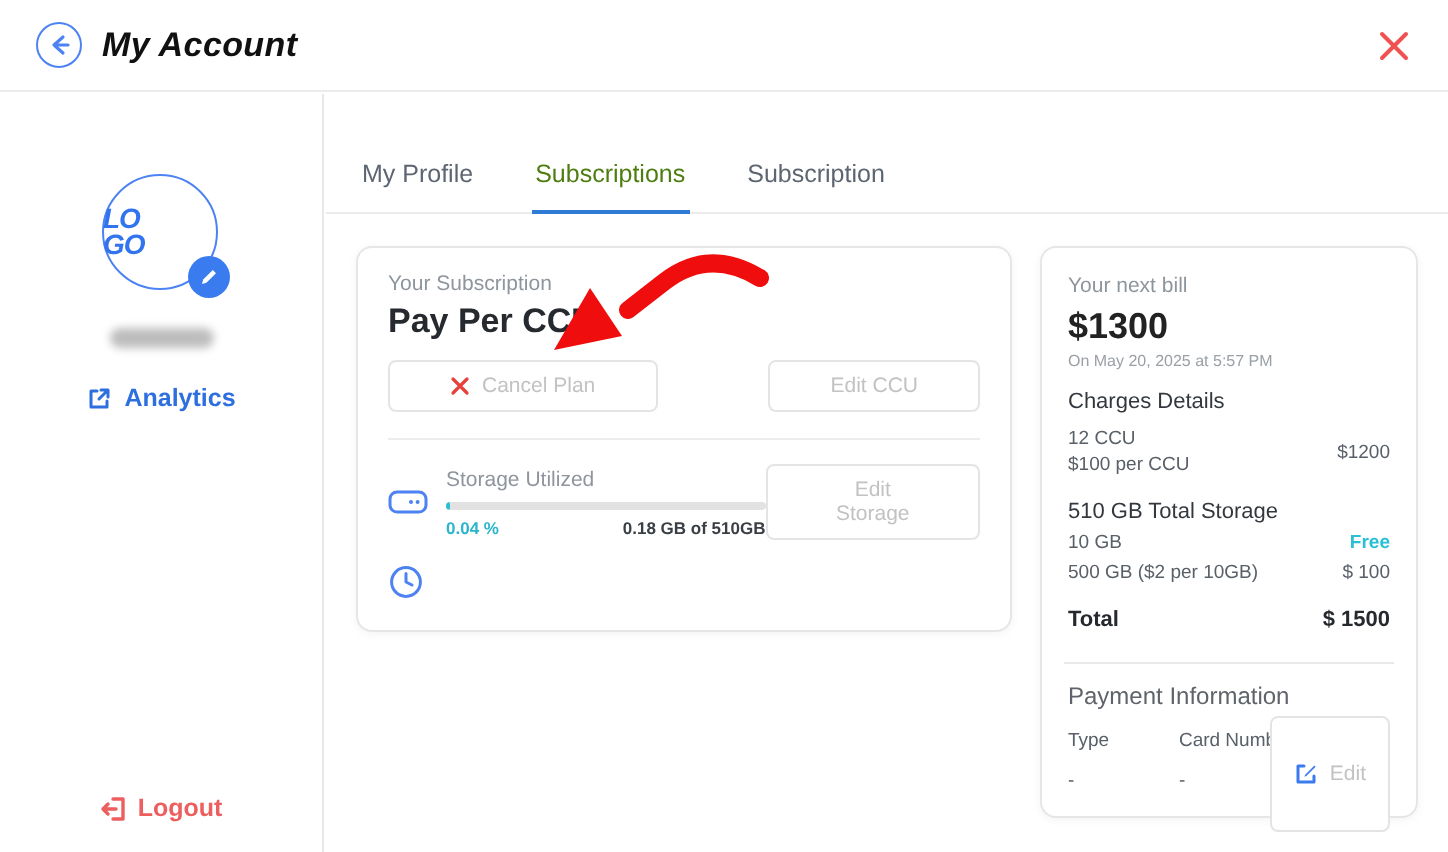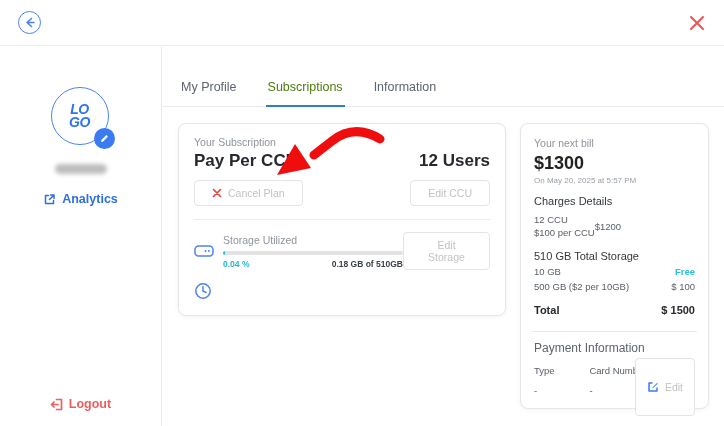--- a/index.html
+++ b/index.html
@@ -31,21 +31,21 @@
 
   
   .sidebar {
     position: absolute; top: 47px; left: 0; width: 162px; bottom: 0;
     border-right: 1px solid #e8e8e8;
   }
   .avatar-wrap { position: absolute; top: 40px; left: 50%; transform: translateX(-50%); width: 60px; height: 60px; }
   .avatar {
     width: 58px; height: 58px; border-radius: 50%;
     border: 1.5px solid #4d82f2; background: #fff;
-    display: flex; flex-direction: column; align-items: center; justify-content: center;
+    display: flex; flex-direction: column; align-items: flex-start; justify-content: center;
   }
   .avatar .logo-line {
     color: #3273ee; font-weight: bold; font-style: italic;
     font-size: 14px; line-height: 13px; letter-spacing: -0.5px;
   }
   .avatar-edit-badge {
     position: absolute; right: -4px; bottom: -2px;
     width: 21px; height: 21px; border-radius: 50%;
     background: #3b7bf0; display: flex; align-items: center; justify-content: center;
     cursor: pointer;
@@ -88,21 +88,21 @@
   .bill-card { width: 194px; min-height: 253px; padding: 13px 13px 10px; position: relative; }
 
   
   .muted { color: #8f959d; font-size: 10.5px; }
   .sub-head { display: flex; justify-content: space-between; align-items: flex-end; }
   .plan-name, .users-count { font-size: 17px; font-weight: bold; color: #26292e; margin-top: 3px; }
   .btn-row { display: flex; justify-content: space-between; margin-top: 9px; }
   .ghost-btn {
     display: inline-flex; align-items: center; gap: 6px;
     border: 1px solid #e4e4e4; border-radius: 4px; background: #fff;
-    padding: 6px 17px; font-size: 10.5px; color: #c2c2c2; cursor: pointer;
+    padding: 6px 30px; font-size: 10.5px; color: #c2c2c2; cursor: pointer;
     font-family: "Liberation Sans", sans-serif;
   }
   .card-divider { border: none; border-top: 1px solid #ededed; margin: 13px 0 12px; }
   .storage-row { display: flex; align-items: center; }
   .storage-mid { width: 204px; margin-left: 9px; }
   .progress-track {
     width: 100%; height: 4px; background: #e2e2e2; border-radius: 2px;
     margin-top: 5px; overflow: hidden; position: relative;
   }
   .progress-fill { height: 100%; background: #29bfd4; border-radius: 2px; }
@@ -113,21 +113,21 @@
   .minutes-row { display: flex; align-items: center; margin-top: 12px; }
   .minutes-text { margin-left: 9px; }
   .minutes-label { font-size: 10.5px; color: #555a60; }
   .minutes-value { font-size: 10px; color: #595e64; margin-top: 2px; }
 
   
   .bill-amount { font-size: 18px; font-weight: bold; color: #222; margin-top: 4px; }
   .bill-date { font-size: 8px; color: #9aa0a6; margin-top: 2px; }
   .section-title { font-size: 11px; font-weight: normal; color: #33383e; }
   .charges-title { margin-top: 10px; }
-  .charge-row { display: flex; justify-content: flex-start; align-items: center; margin-top: 6px; }
+  .charge-row { display: flex; justify-content: space-between; align-items: center; margin-top: 6px; }
   .charge-lines .line { font-size: 9.5px; color: #5a6068; line-height: 13px; }
   .charge-amt { font-size: 9.5px; color: #5a6068; }
   .mini-row { display: flex; justify-content: space-between; margin-top: 4px; }
   .mini-row .lbl { font-size: 9.5px; color: #5a6068; }
   .mini-row .amt { font-size: 9.5px; color: #5a6068; }
   .amt.teal { color: #29bfd4; font-weight: bold; }
   .storage-title { margin-top: 11px; }
   .total-row { display: flex; justify-content: space-between; margin-top: 12px; }
   .total-row span { font-size: 11px; font-weight: bold; color: #26292e; }
   .bill-divider { border: none; border-top: 1px solid #e9e9e9; margin: 15px -2px 9px; }
@@ -148,20 +148,21 @@
 <body>
 
 <div class="header">
   <div class="back-btn">
     <span>
       <svg width="13" height="13" viewBox="0 0 13 13">
           <path d="M8.5 2.5 L4 6.5 L8.5 10.5 M4 6.5 H11" stroke="#4d82f2" stroke-width="1.6" fill="none" stroke-linecap="round" stroke-linejoin="round"></path>
         </svg>
     </span>
   </div>
+  <div class="page-title">My Account</div>
   <div class="close-btn">
     <svg width="18" height="18" viewBox="0 0 18 18">
         <path d="M3 3 L15 15 M15 3 L3 15" stroke="#f05152" stroke-width="2" stroke-linecap="round"></path>
       </svg>
   </div>
 </div>
 
 <div class="sidebar">
   <div class="avatar-wrap">
     <div class="avatar">
@@ -195,32 +196,31 @@
     </span>
     <span>Logout</span>
   </div>
 </div>
 
 <div class="main">
 
   <div class="tabs">
     <div class="tab">My Profile</div>
     <div class="tab active">Subscriptions</div>
-    <div class="tab">Information</div>
+    <div class="tab">Subscription</div>
   </div>
 
   <div class="cards">
 
     <div class="card sub-card">
       <div class="sub-head">
         <div>
           <div class="muted">Your Subscription</div>
           <div class="plan-name">Pay Per CCU</div>
         </div>
-        <div class="users-count">12 Users</div>
       </div>
 
       <div class="btn-row">
         <button class="ghost-btn">
           <span>
             <svg width="10" height="10" viewBox="0 0 10 10">
                 <path d="M1.5 1.5 L8.5 8.5 M8.5 1.5 L1.5 8.5" stroke="#e8413c" stroke-width="1.6" stroke-linecap="round"></path>
               </svg>
           </span>
           <span>Cancel Plan</span>

